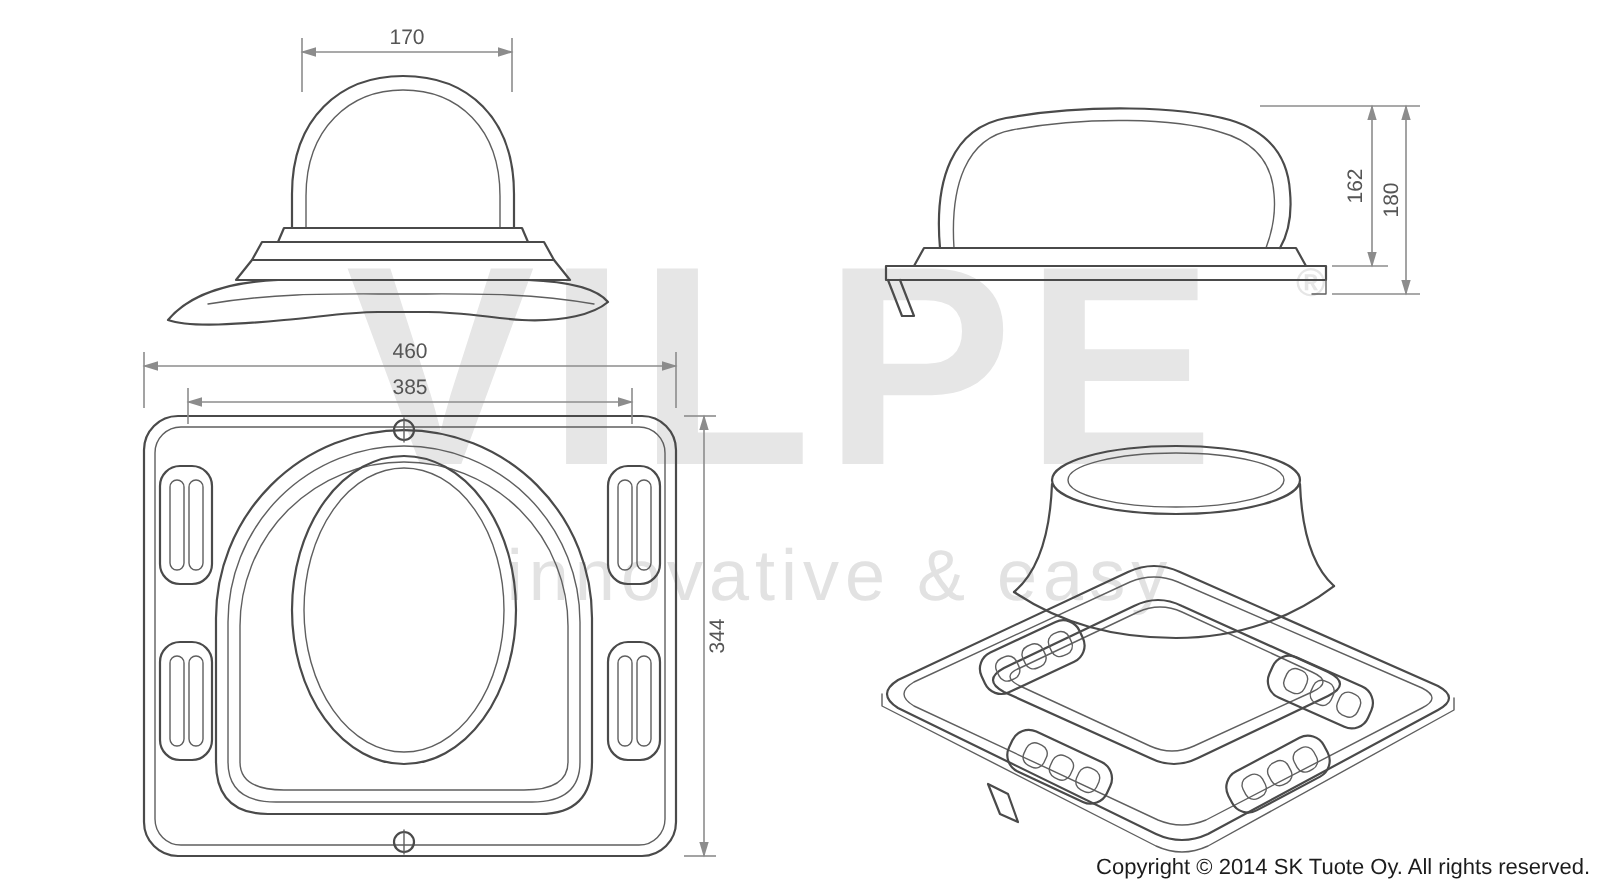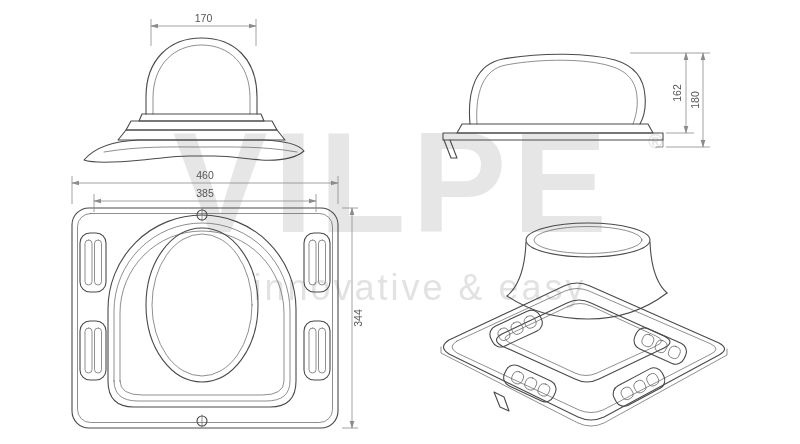--- a/index.html
+++ b/index.html
@@ -161,14 +161,15 @@
     <g transform="translate(610,390) rotate(-28)">
       <rect class="ln" x="0" y="0" width="54" height="22" rx="9"></rect>
       <rect class="lnt" x="8" y="5" width="11" height="12" rx="4.5"></rect>
       <rect class="lnt" x="22.5" y="5" width="11" height="12" rx="4.5"></rect>
       <rect class="lnt" x="37" y="5" width="11" height="12" rx="4.5"></rect>
     </g>
     <path class="ln" d="M494,392 L500,407 L509,411 L504,397 Z"></path>
   </g>
 </svg>
 
+<div class="copyright">Copyright © 2014 SK Tuote Oy. All rights reserved.</div>
 
 </div>
 
 </body></html>

